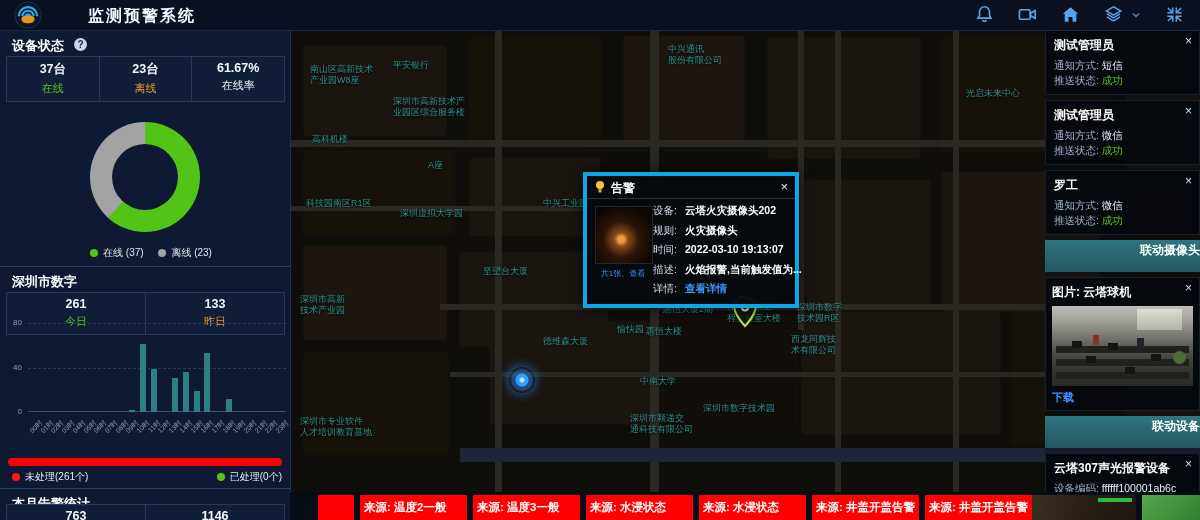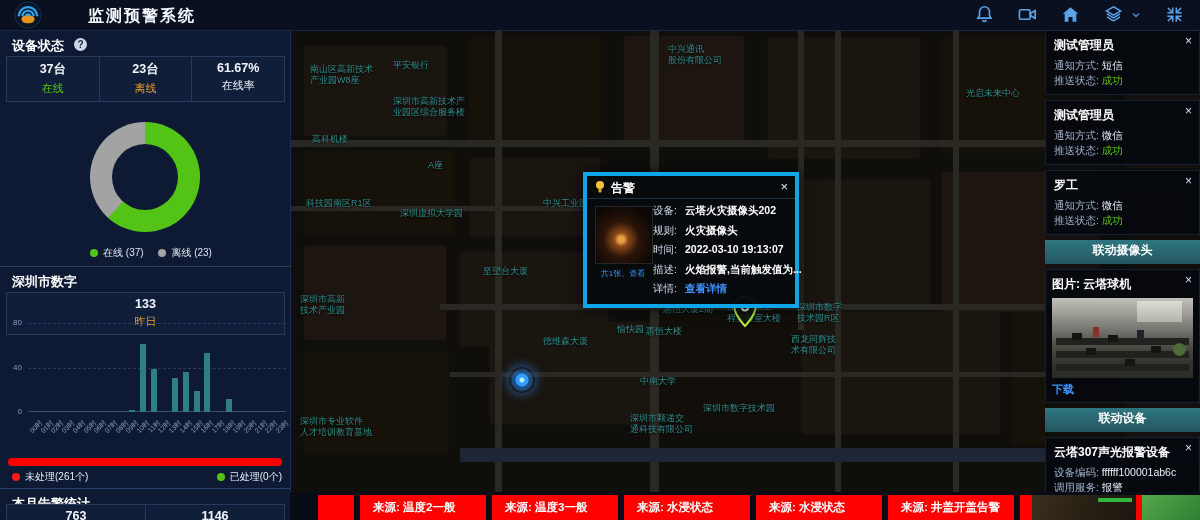--- a/index.html
+++ b/index.html
@@ -68,38 +68,38 @@
   .p-label{width:32px;font-size:10.5px;color:#cfd8e6;flex:none;}
   .p-val{font-size:10.5px;font-weight:bold;color:#fff;white-space:nowrap;}
   .p-val.link{color:#3f93ff;cursor:pointer;}
   
   .right-panel{position:absolute;left:1045px;top:30px;width:155px;height:462px;overflow:hidden;z-index:20;background:rgba(7,10,16,.35);}
   .side-card{position:relative;background:rgba(5,8,14,.94);border:1px solid #17202e;margin-bottom:5px;padding:4px 8px 6px;}
   .sc-title{font-size:12px;font-weight:bold;color:#fff;margin:2px 0 4px;}
   .sc-row{font-size:10.5px;color:#9fb0c8;line-height:15px;}
   .sc-val{color:#e9eff8;} .sc-val.ok{color:#53c415;}
   .sc-close{position:absolute;top:3px;right:7px;font-size:12px;color:#d6e0ee;cursor:pointer;}
-  .side-sec-head{height:24px;line-height:20px;text-align:center;color:#fff;font-size:12px;font-weight:bold;
+  .side-sec-head{height:32px;line-height:20px;text-align:right;color:#fff;font-size:12px;font-weight:bold;
       background:linear-gradient(180deg,#2e7680,#235660);margin:2px 0 5px;}
   .camera-card{position:relative;background:rgba(5,8,14,.94);border:1px solid #17202e;margin-bottom:5px;padding:4px 6px 5px;}
   .cam-title{font-size:12px;font-weight:bold;color:#fff;margin:2px 0 5px;}
   .photo{position:relative;width:141px;height:80px;overflow:hidden;
      background:linear-gradient(180deg,#c0bfb8 0%,#a9a8a0 14%,#90908a 26%,#787872 38%,#5f5f5a 50%,#47473f 64%,#35352f 80%,#2b2b26 100%);}
   .ph-window{position:absolute;left:60%;top:4%;width:32%;height:26%;background:linear-gradient(#dcdcd4,#b4b4aa);}
   .ph-strip{position:absolute;left:3%;right:3%;height:9%;background:#21211d;}
   .ph-mon{position:absolute;width:10px;height:7px;background:#141412;}
   .ph-plant{position:absolute;right:5%;top:56%;width:13px;height:13px;border-radius:50%;background:#4e6b35;}
   .ph-red{position:absolute;left:29%;top:36%;width:6px;height:10px;background:#8a3226;}
   .ph-dark{position:absolute;left:60%;top:40%;width:7px;height:10px;background:#1f2228;}
   .download{font-size:11px;font-weight:bold;color:#3f93ff;margin-top:4px;cursor:pointer;}
   
   .ticker{position:absolute;left:290px;top:492px;width:910px;height:28px;background:#070c16;z-index:35;}
   .tick-items{position:absolute;left:28px;top:3px;display:flex;gap:6px;}
-  .tick{width:126px;height:25px;background:#ff0000;color:#fff;font-size:11.5px;font-weight:bold;
-        line-height:25px;padding-left:13px;box-sizing:border-box;white-space:nowrap;overflow:hidden;cursor:pointer;flex:none;}
+  .tick{width:107px;height:25px;background:#ff0000;color:#fff;font-size:11.5px;font-weight:bold;
+        line-height:25px;padding-left:4px;box-sizing:border-box;white-space:nowrap;overflow:hidden;cursor:pointer;flex:none;}
   .tick-short{width:36px;padding-left:0;}
   .t-thumb{position:absolute;top:3px;height:25px;cursor:pointer;}
   .t-thumb.dark{left:742px;width:104px;background:linear-gradient(100deg,#39301f 0%,#2a2114 45%,#1c1710 100%);}
   .t-thumb.green{left:852px;width:58px;background:linear-gradient(135deg,#57a84a,#2f7f33);}
   .gtxt{position:absolute;right:4px;top:3px;width:34px;height:4px;background:rgba(50,210,70,.85);}
 </style>
 </head>
 <body>
 
 <div class="app">
@@ -179,20 +179,24 @@
     </div>
     <div class="legend">
       <span class="dot green"></span><span>在线 (37)</span>
       <span class="dot gray"></span><span>离线 (23)</span>
     </div>
 
     <div class="sec-head" style="top:236px;">
       <span class="t">深圳市数字</span>
     </div>
     <div class="stat-table" style="top:262px;">
+      <div class="stat-cell">
+        <div class="stat-v">261</div>
+        <div class="stat-l green">今日</div>
+      </div>
       <div class="stat-cell">
         <div class="stat-v">133</div>
         <div class="stat-l orange">昨日</div>
       </div>
     </div>
 
     <div class="bar-plot">
       <div class="gl" style="top:0;"></div>
       <div class="gl" style="top:50%;"></div>
       <div class="baseline"></div>

